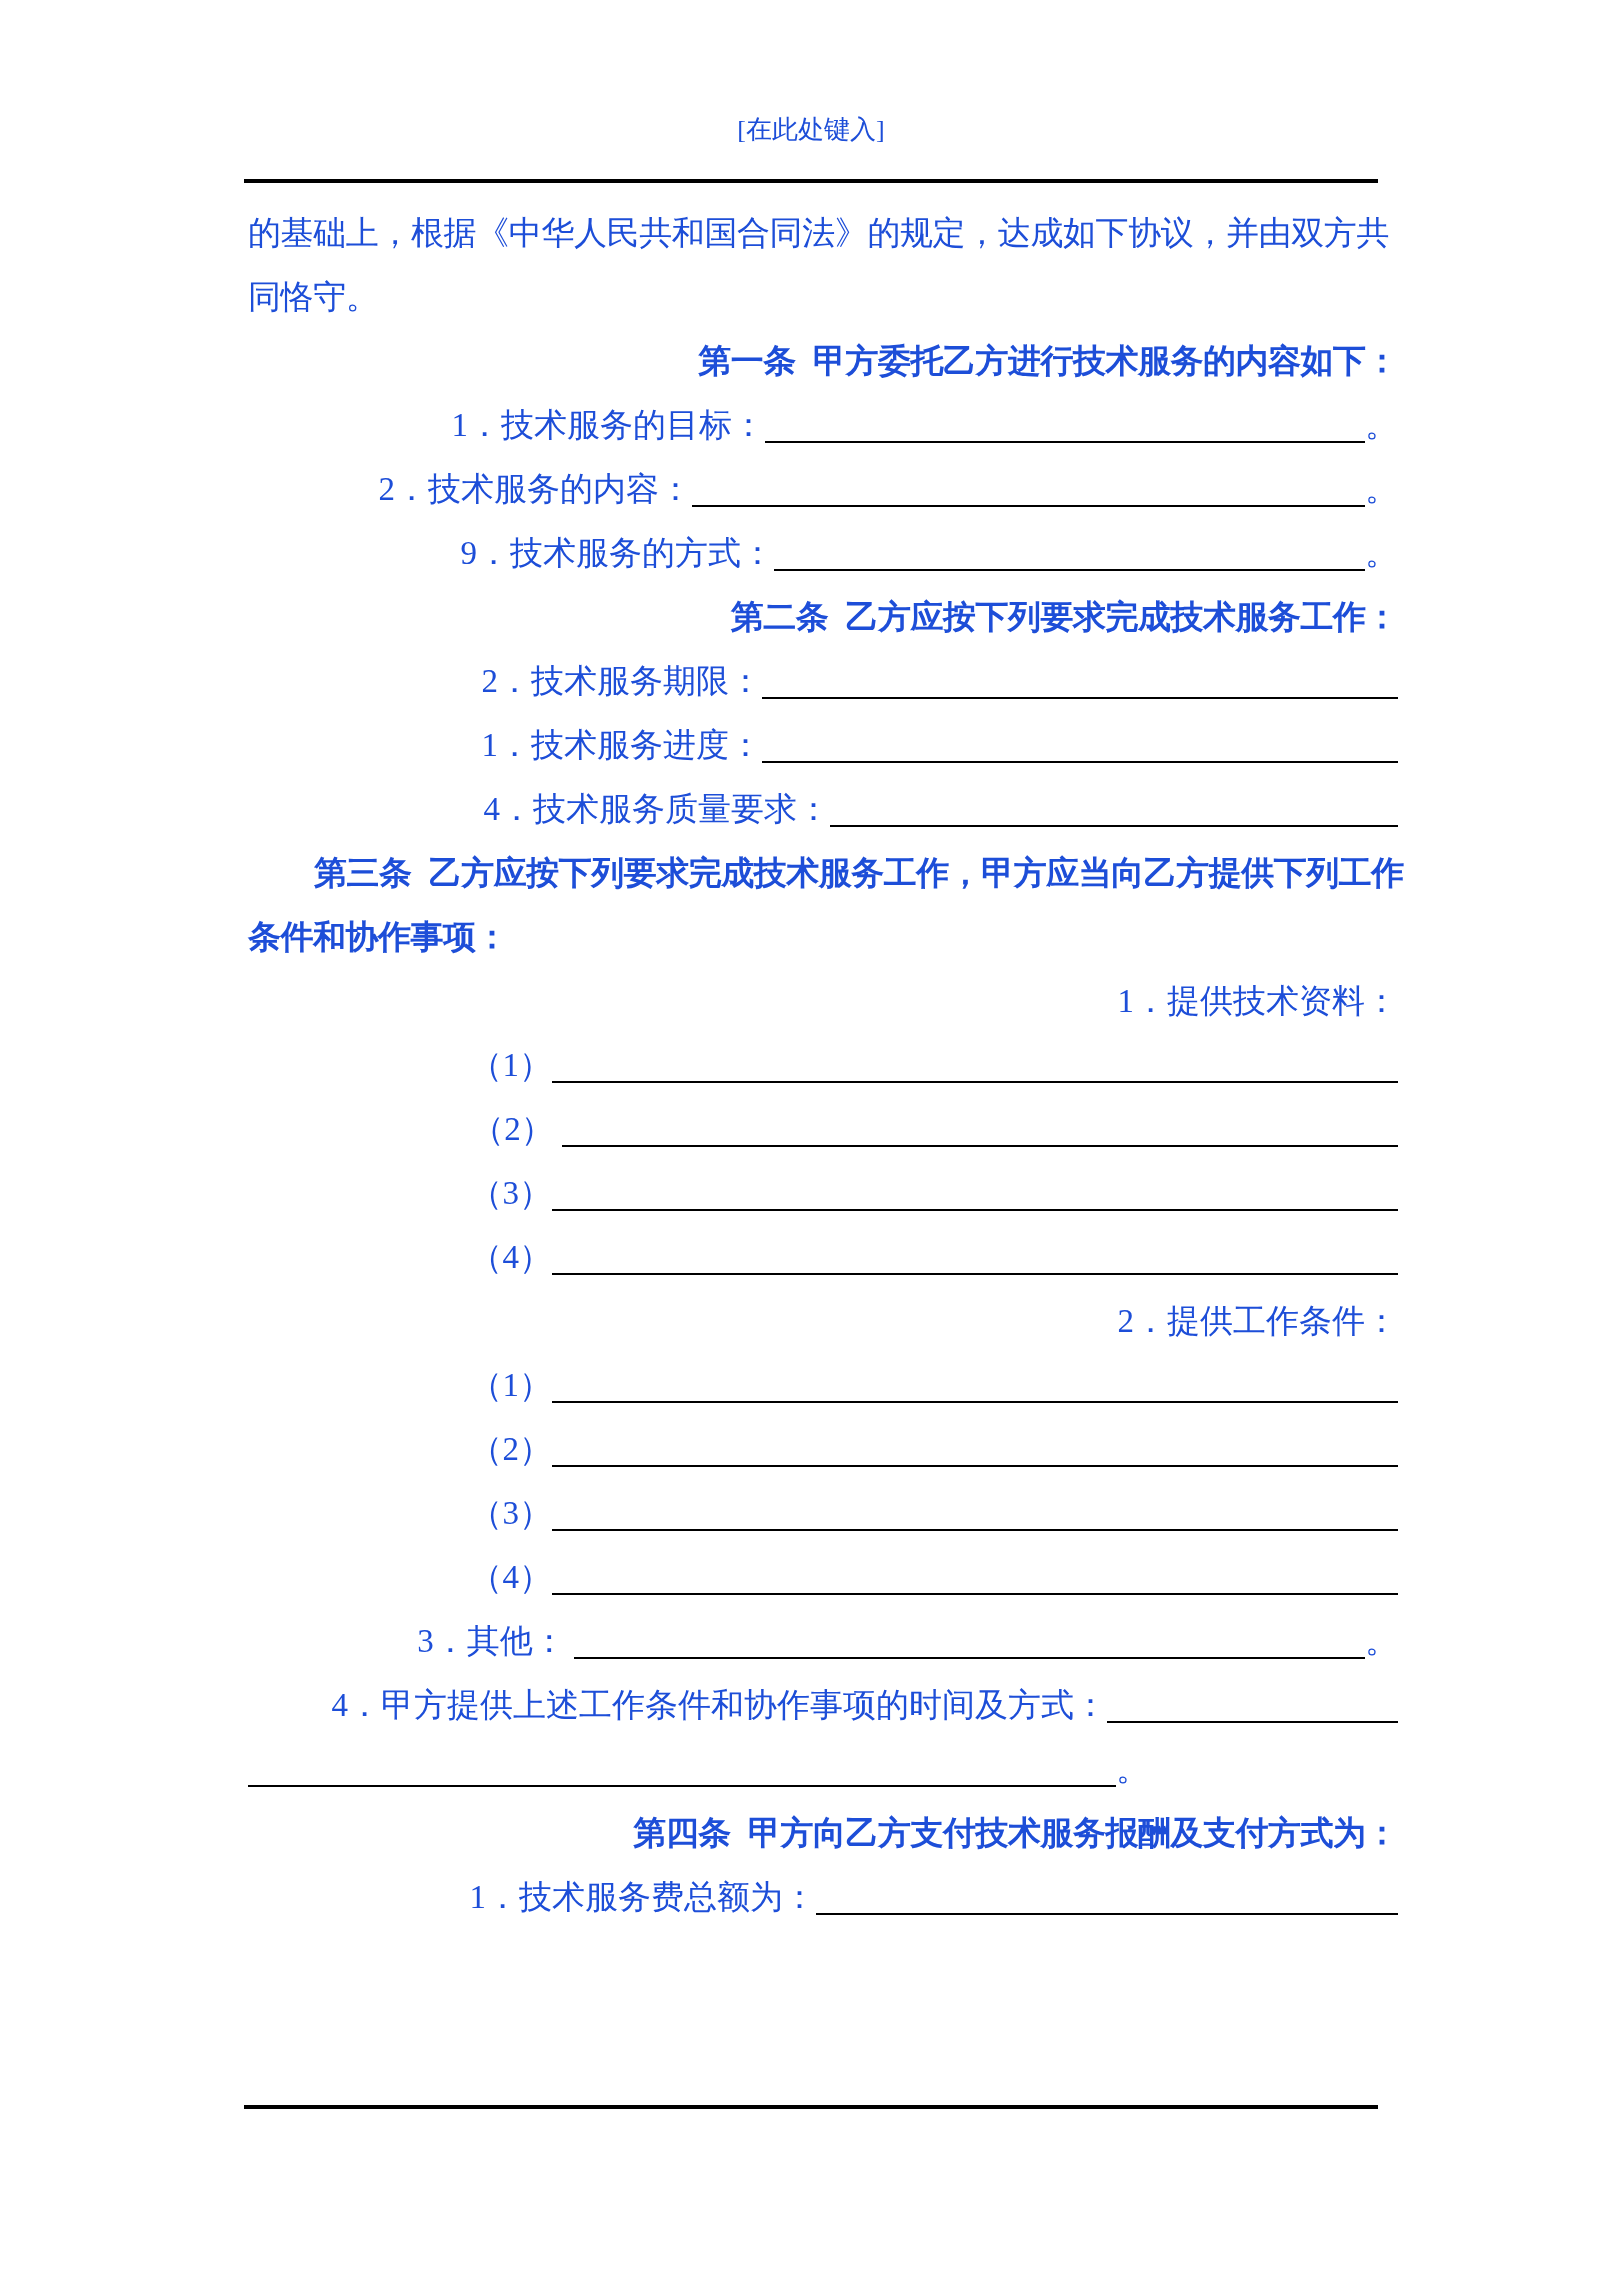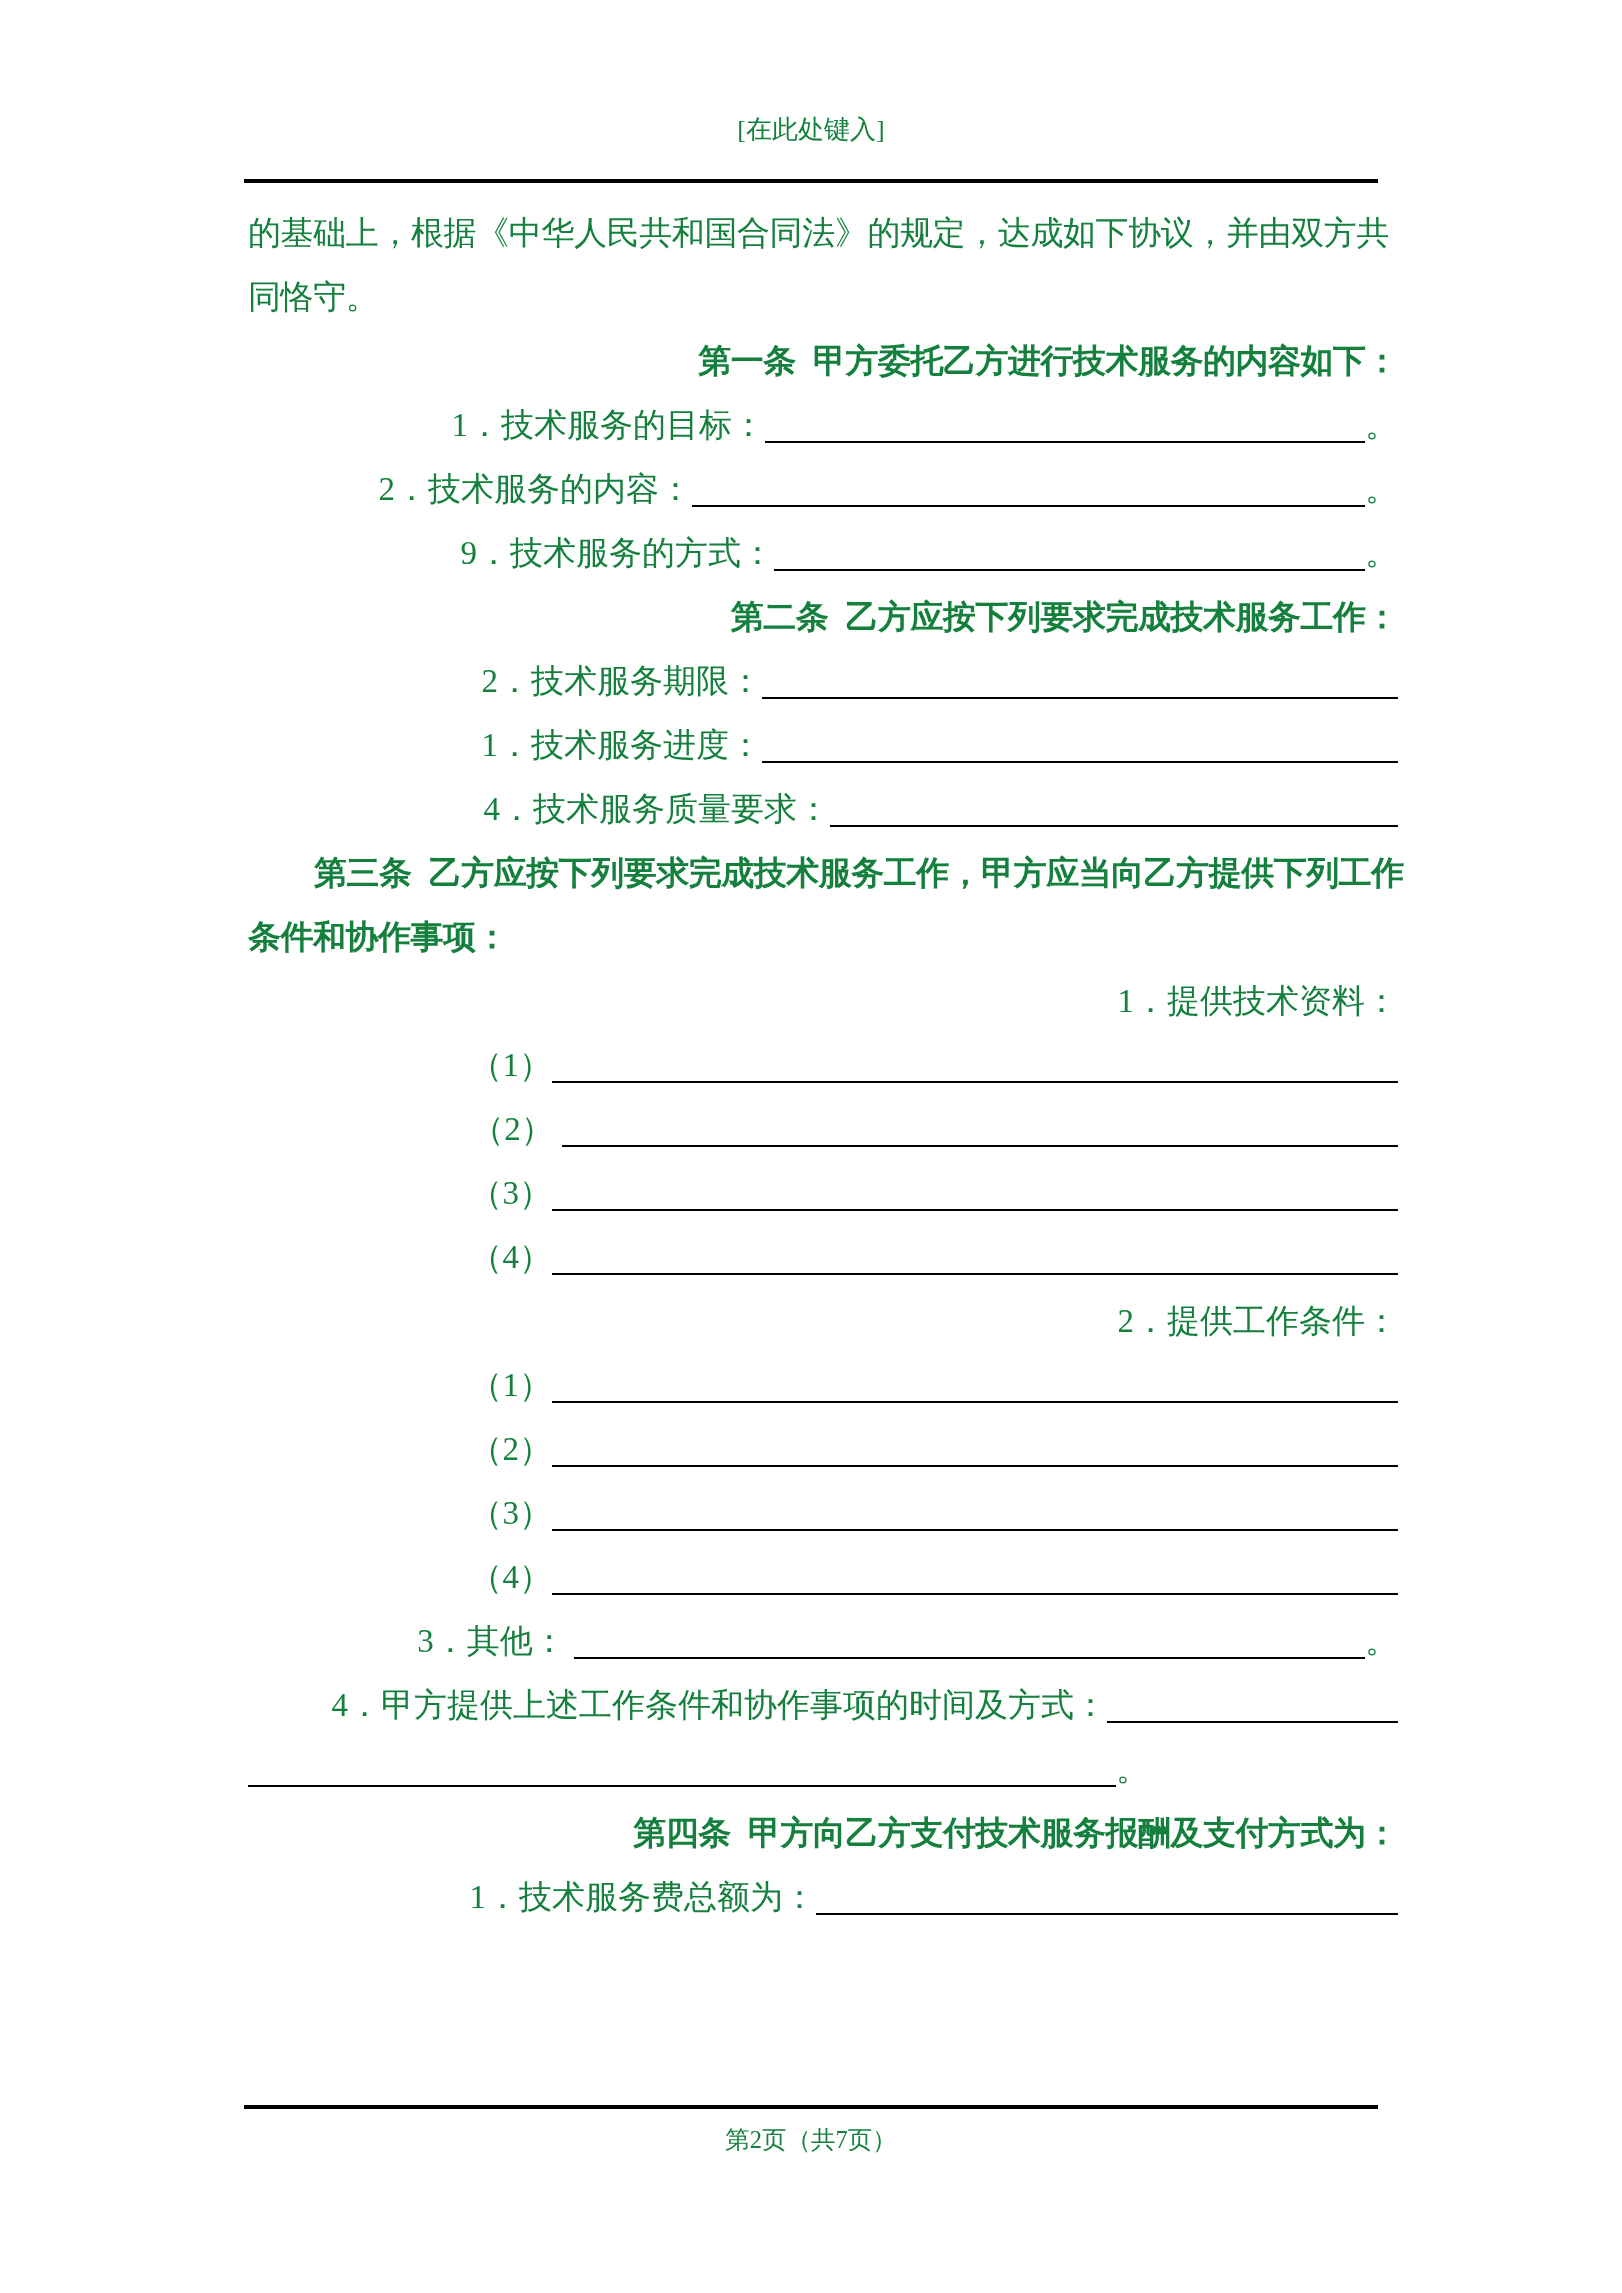--- a/index.html
+++ b/index.html
@@ -2,21 +2,21 @@
 <html style="font-size:14.5px"><head>
 <meta charset="utf-8">
 <style>
   html,body{margin:0;padding:0;background:#fff;}
   .page{
     position:relative;
     width:1623px;height:2294px;
     background:#ffffff;
     overflow:hidden;
     font-family:"Liberation Serif","DejaVu Serif",serif;
-    color:#15803d;
+    color:#1d4ed8;
   }
   
   .hdr{
     position:absolute;top:111px;left:244px;width:1134px;
     text-align:center;font-size:26px;line-height:38px;
     white-space:pre;
   }
   .hdr-rule{
     position:absolute;top:179px;left:244px;width:1134px;height:3.6px;
     background:#000;
@@ -96,16 +96,15 @@
     <div class="line indent"><span>4．甲方提供上述工作条件和协作事项的时间及方式：</span><span class="blank" style="width:291px"></span><span></span></div>
     <div class="line"><span class="blank" style="width:868px"></span><span>。</span></div>
 
     <div class="line indent heading"><span>第四条  甲方向乙方支付技术服务报酬及支付方式为：</span></div>
 
     <div class="line indent"><span>1．技术服务费总额为：</span><span class="blank" style="width:582px"></span><span></span></div>
 
   </div>
 
   <div class="ftr-rule"></div>
-  <div class="ftr">第2页（共7页）</div>
 
 </div>
 
 
 </body></html>

